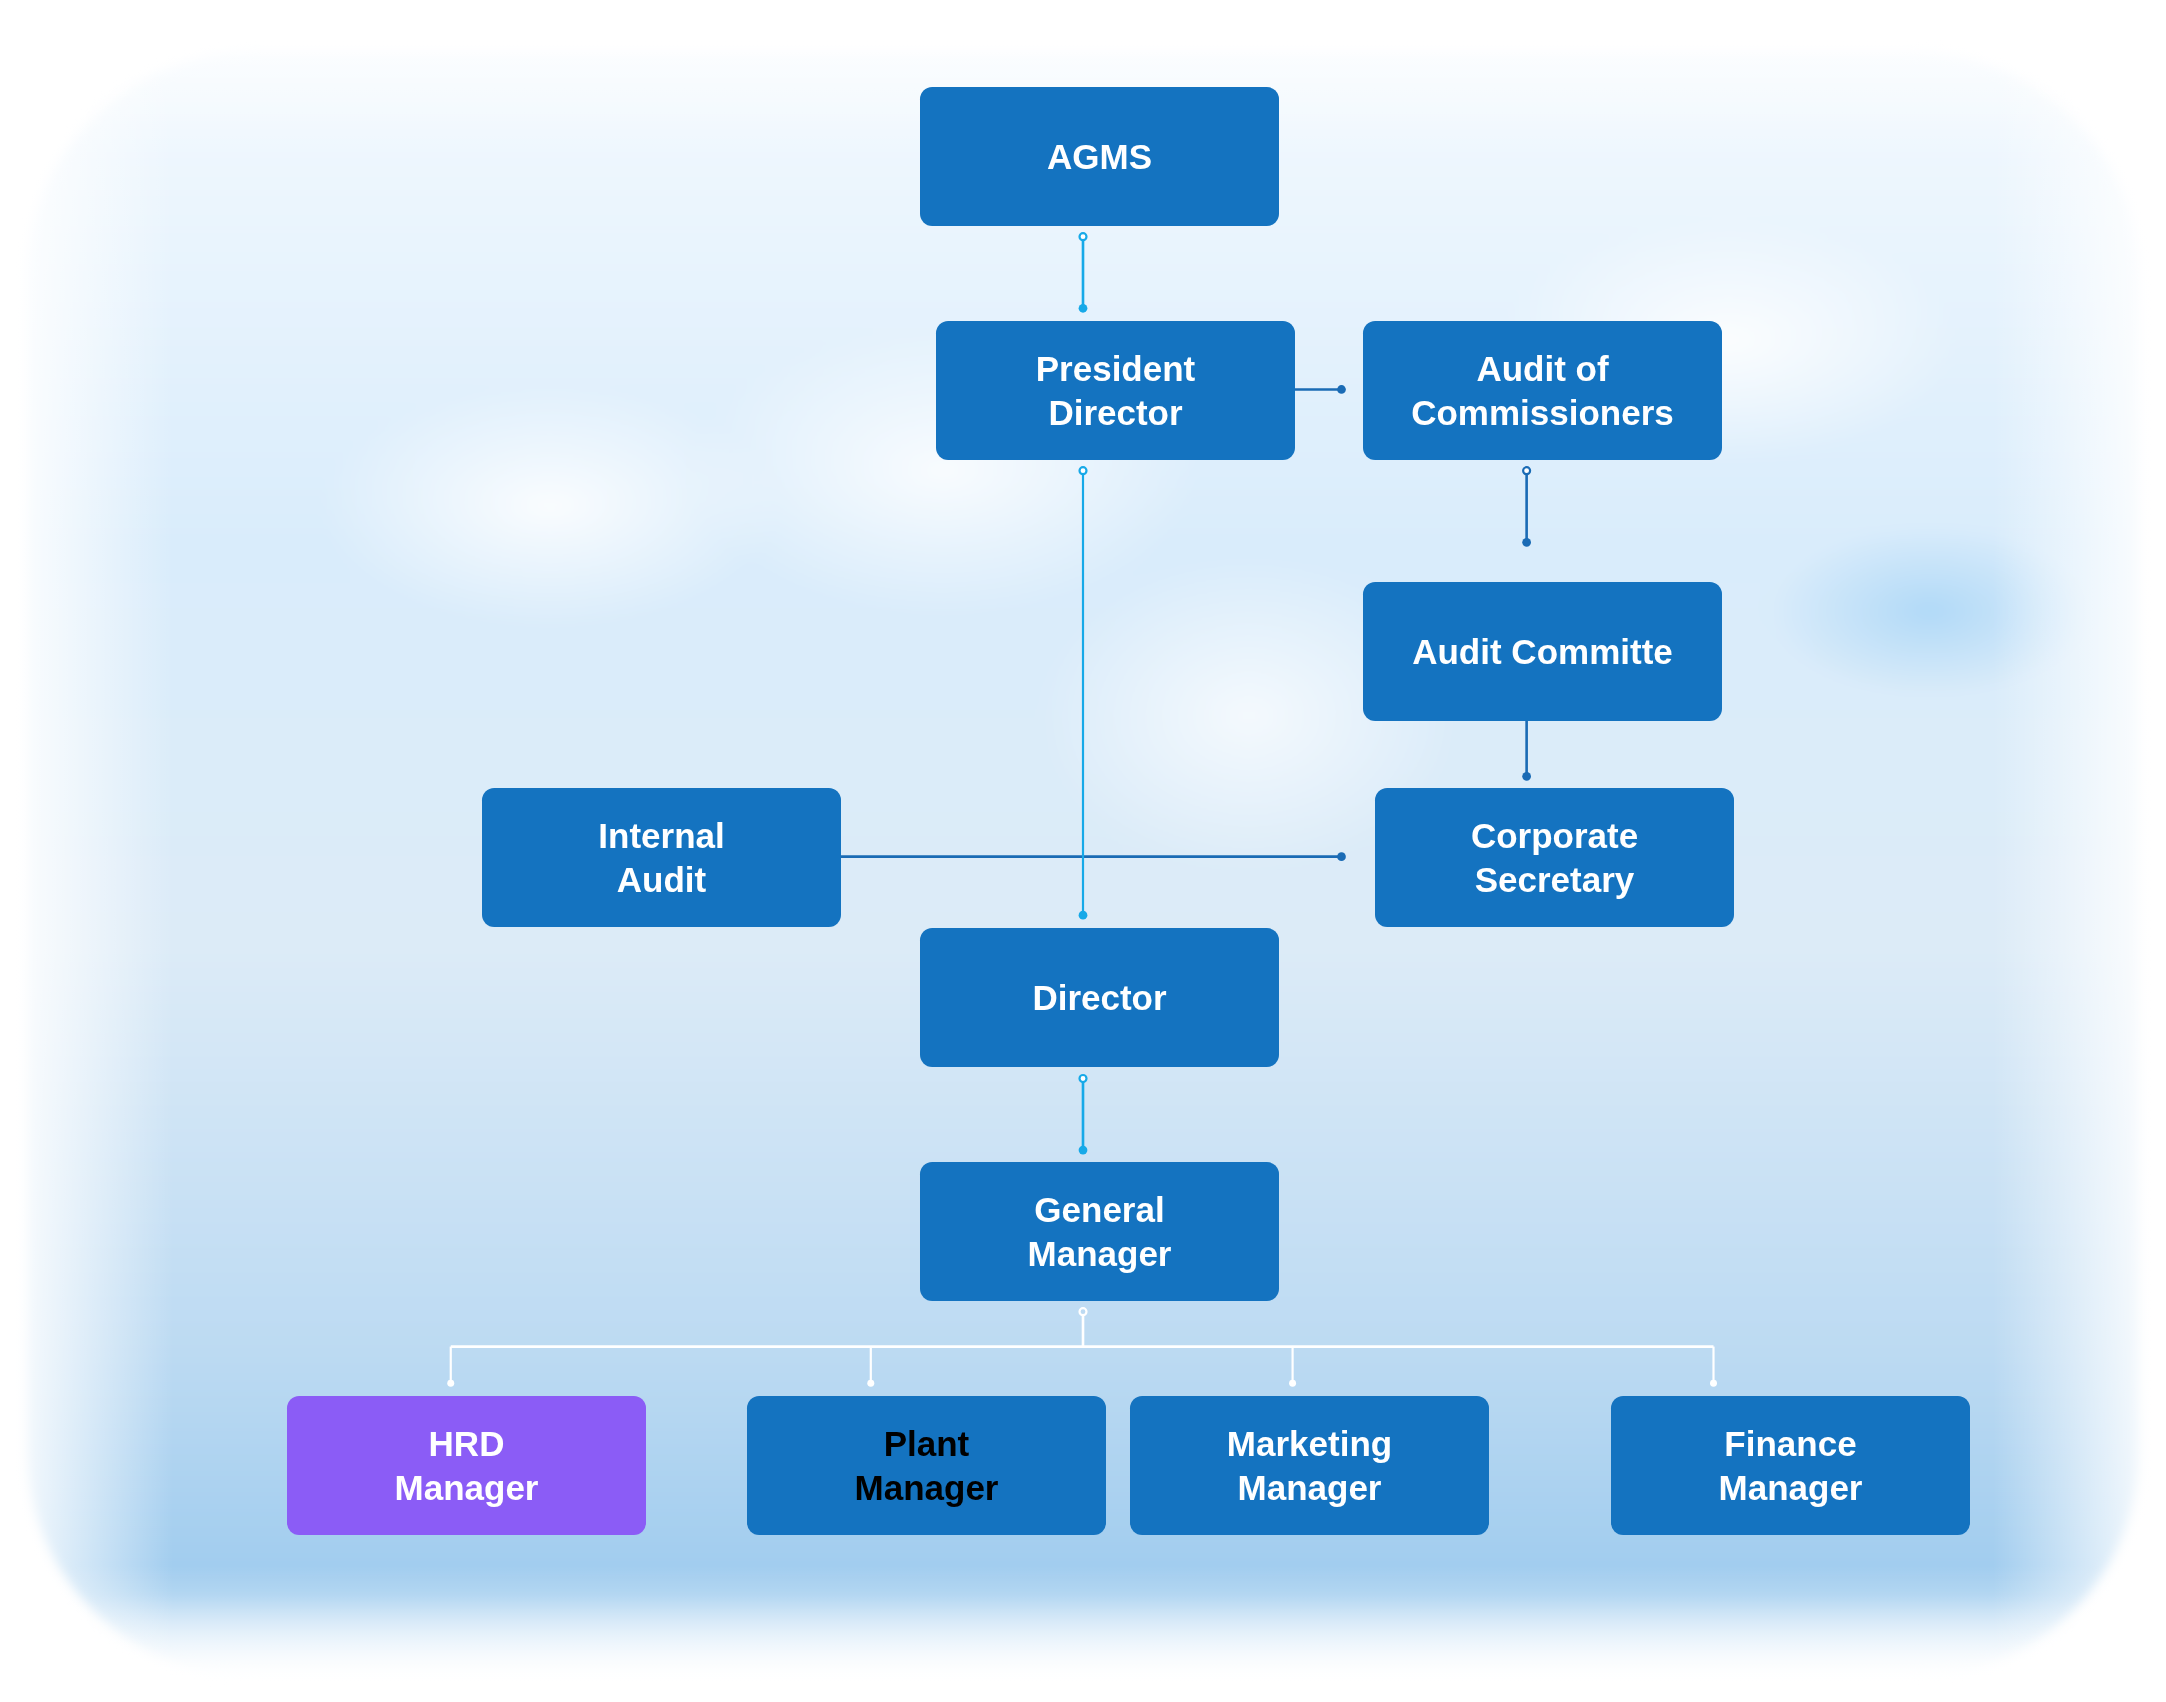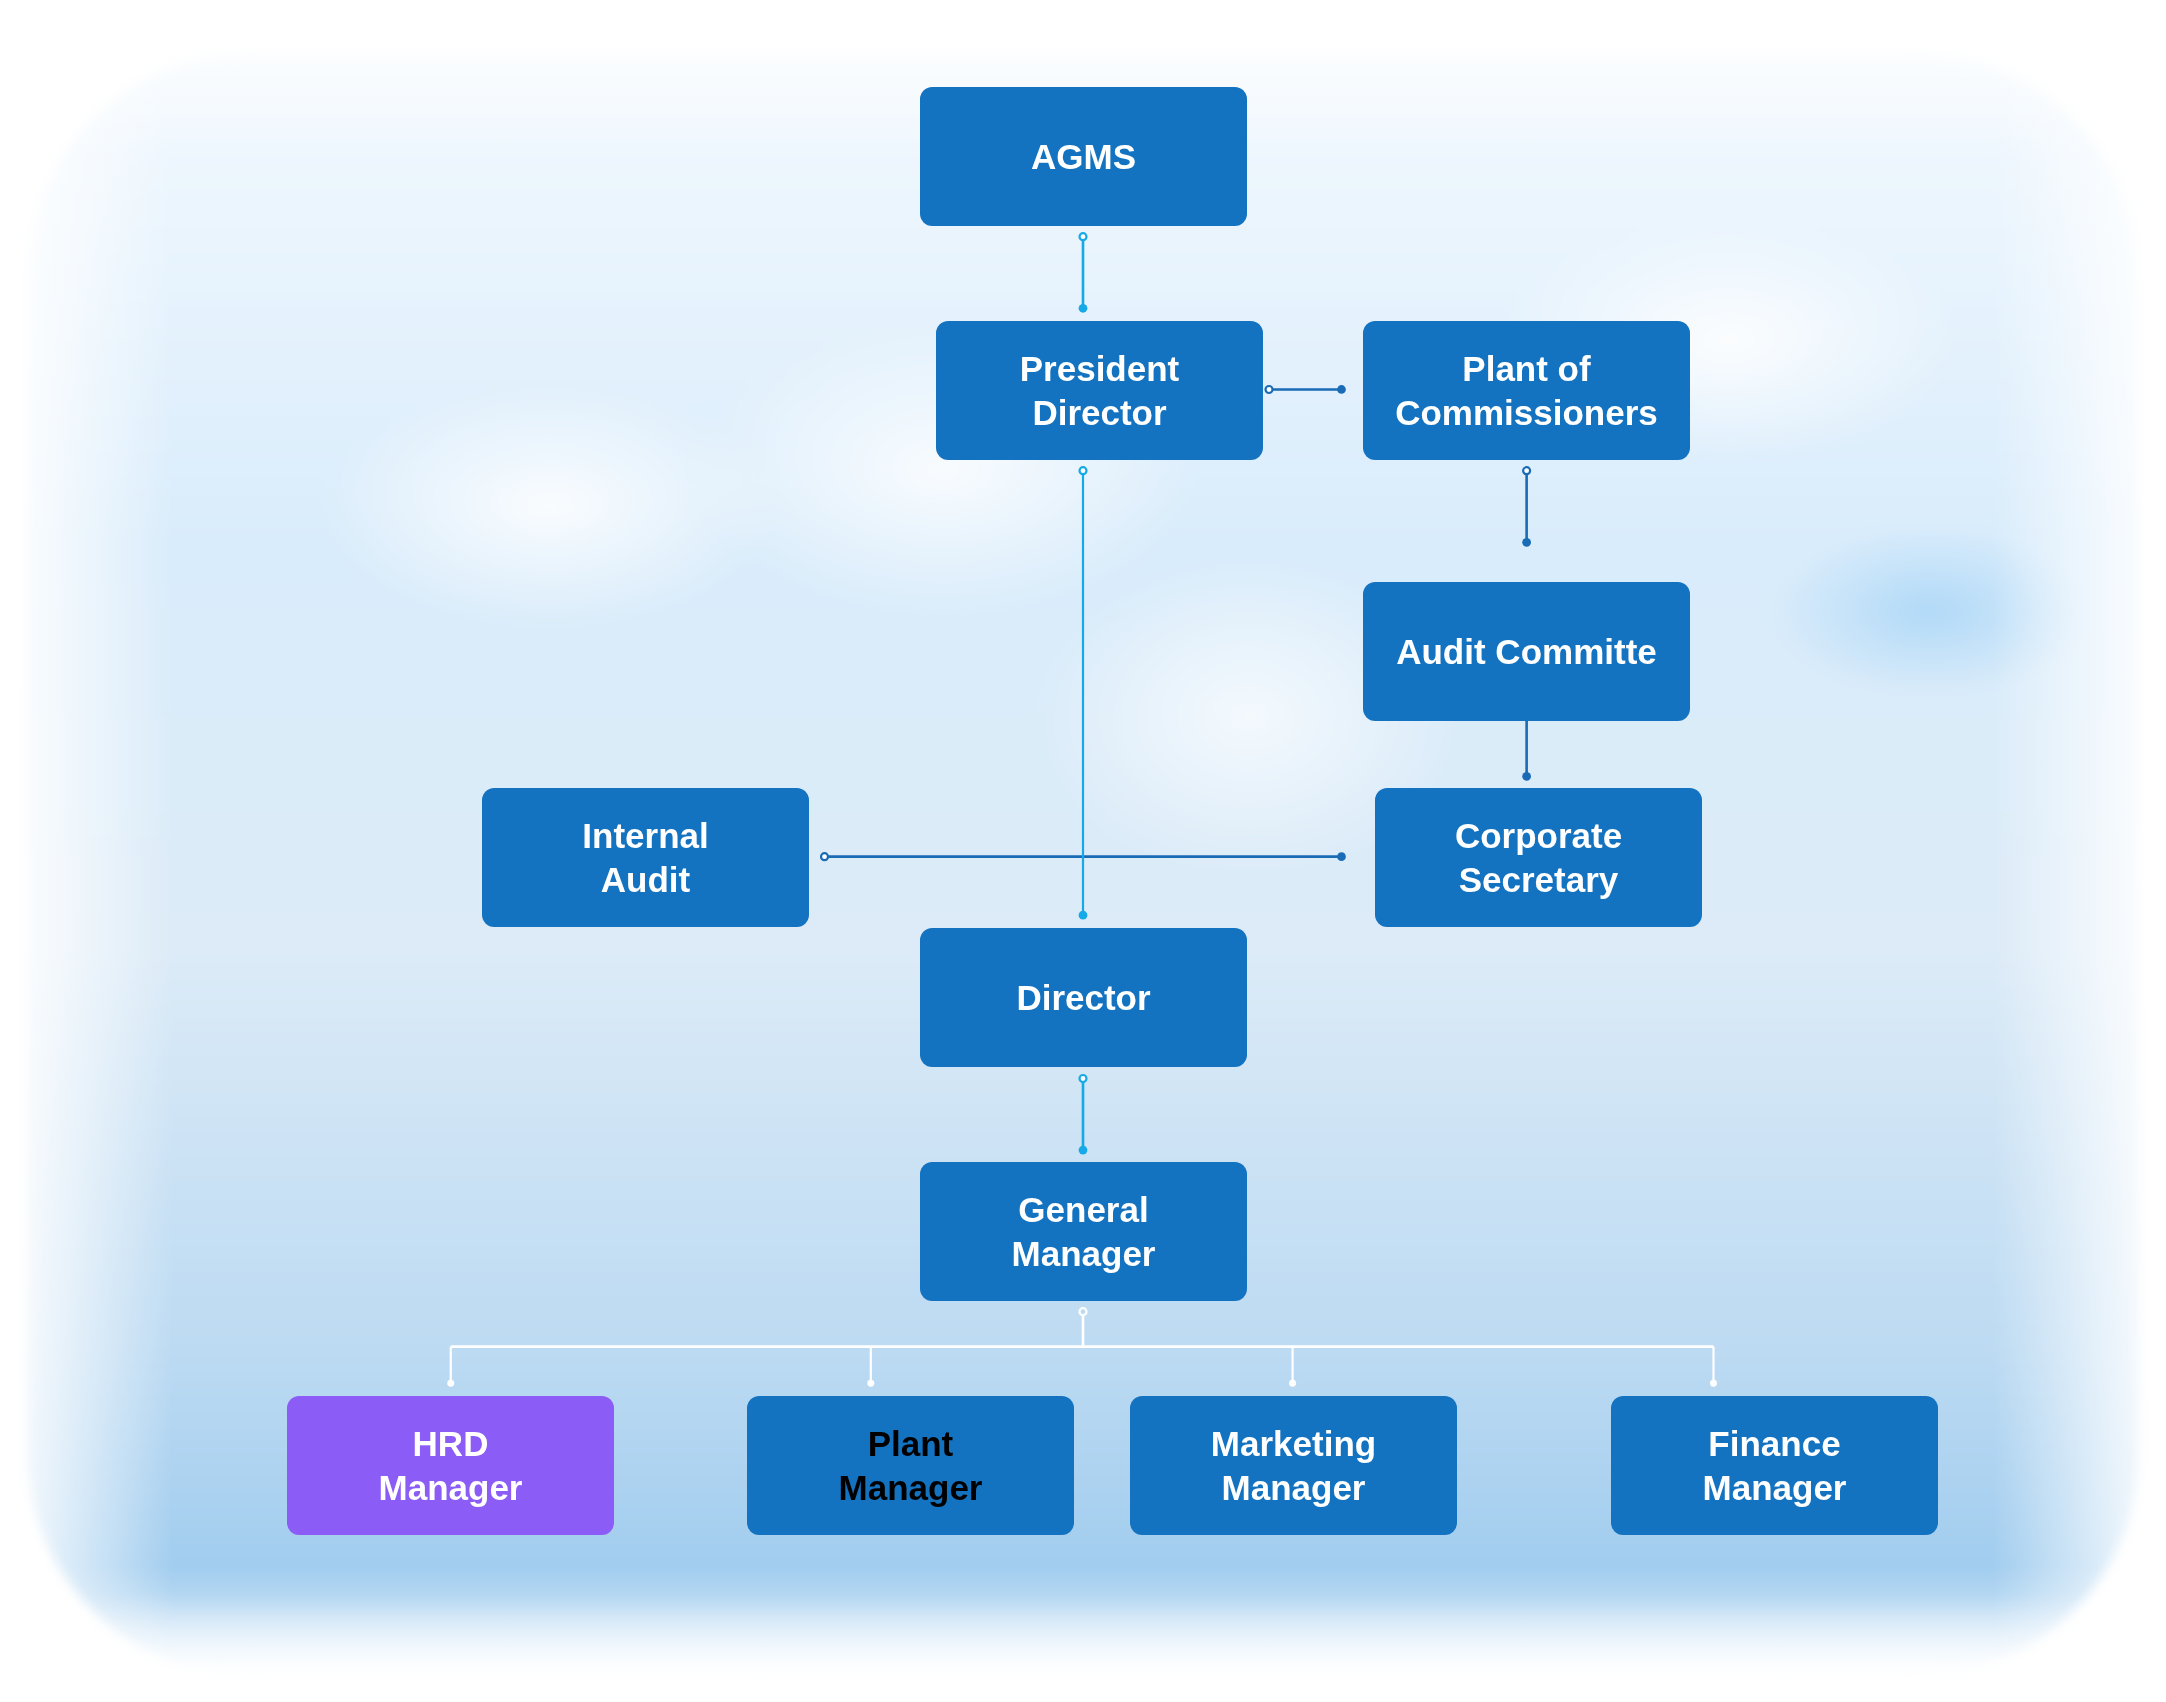--- a/index.html
+++ b/index.html
@@ -20,21 +20,21 @@
       linear-gradient(180deg, #f3f9fe 0%, #d9ecfb 30%, #dcebf7 55%, #bcdaf2 80%, #9ecbee 95%, #ffffff 100%);
     filter: blur(5.2px);
   }
   .fade {
     position: absolute; left: 0; top: 0; width: 2166px; height: 1702px;
     background:
       linear-gradient(90deg, #ffffff 0%, rgba(255,255,255,0) 8%, rgba(255,255,255,0) 92%, #ffffff 100%),
       linear-gradient(180deg, #ffffff 0%, rgba(255,255,255,0) 9%, rgba(255,255,255,0) 92%, #ffffff 100%);
   }
   .node {
-    position: absolute; width: 327px; height: 139px;
+    position: absolute; width: 359px; height: 139px;
     background: #1473c0; border-radius: 12.2px;
     display: flex; align-items: center; justify-content: center;
     color: #ffffff; font-weight: bold; font-size: 35px; line-height: 44px;
     text-align: center; box-sizing: border-box; padding: 0 8.7px;
   }
   .node span { display: block; }
   svg.lines { position: absolute; left: 0; top: 0; }
 </style>
 </head>
 <body>
@@ -109,21 +109,21 @@
 
 <div class="node" style="left: 920px; top: 321px; background: rgb(20, 115, 192); color: rgb(255, 255, 255); margin-left: 16px;">
   <div>
     <span>President</span>
     <span>Director</span>
   </div>
 </div>
 
 <div class="node" style="left: 1363px; top: 321px; background: rgb(20, 115, 192); color: rgb(255, 255, 255);">
   <div>
-    <span>Plant of</span>
+    <span>Audit of</span>
     <span>Commissioners</span>
   </div>
 </div>
 
 <div class="node" style="left: 1363px; top: 554px; background: rgb(20, 115, 192); color: rgb(255, 255, 255); margin-top: 28px;">
   <div>
       <span>Audit Committe</span>
     </div>
 </div>
 

